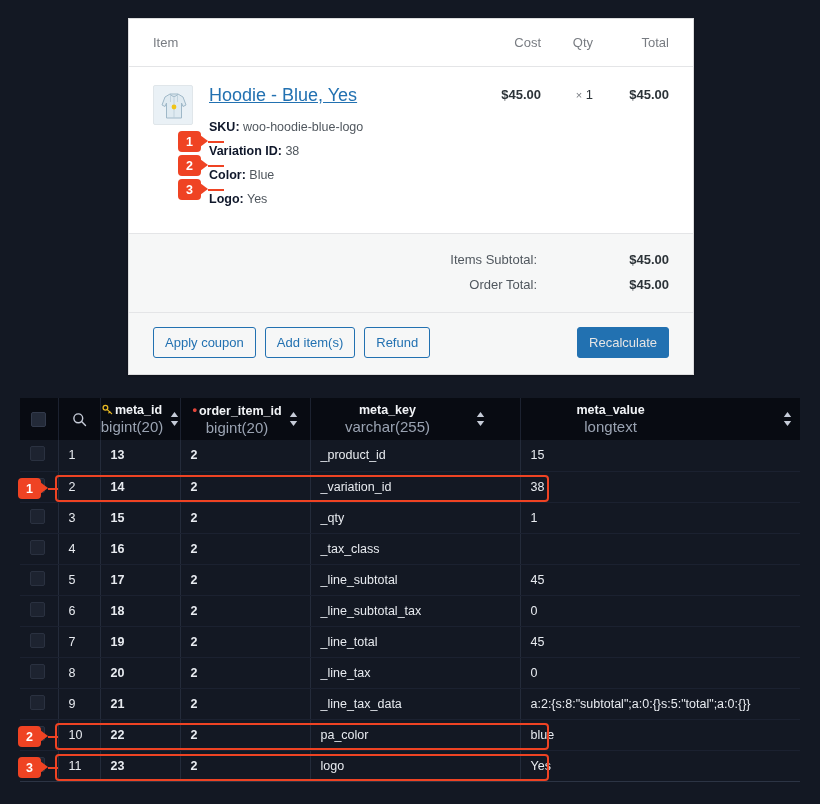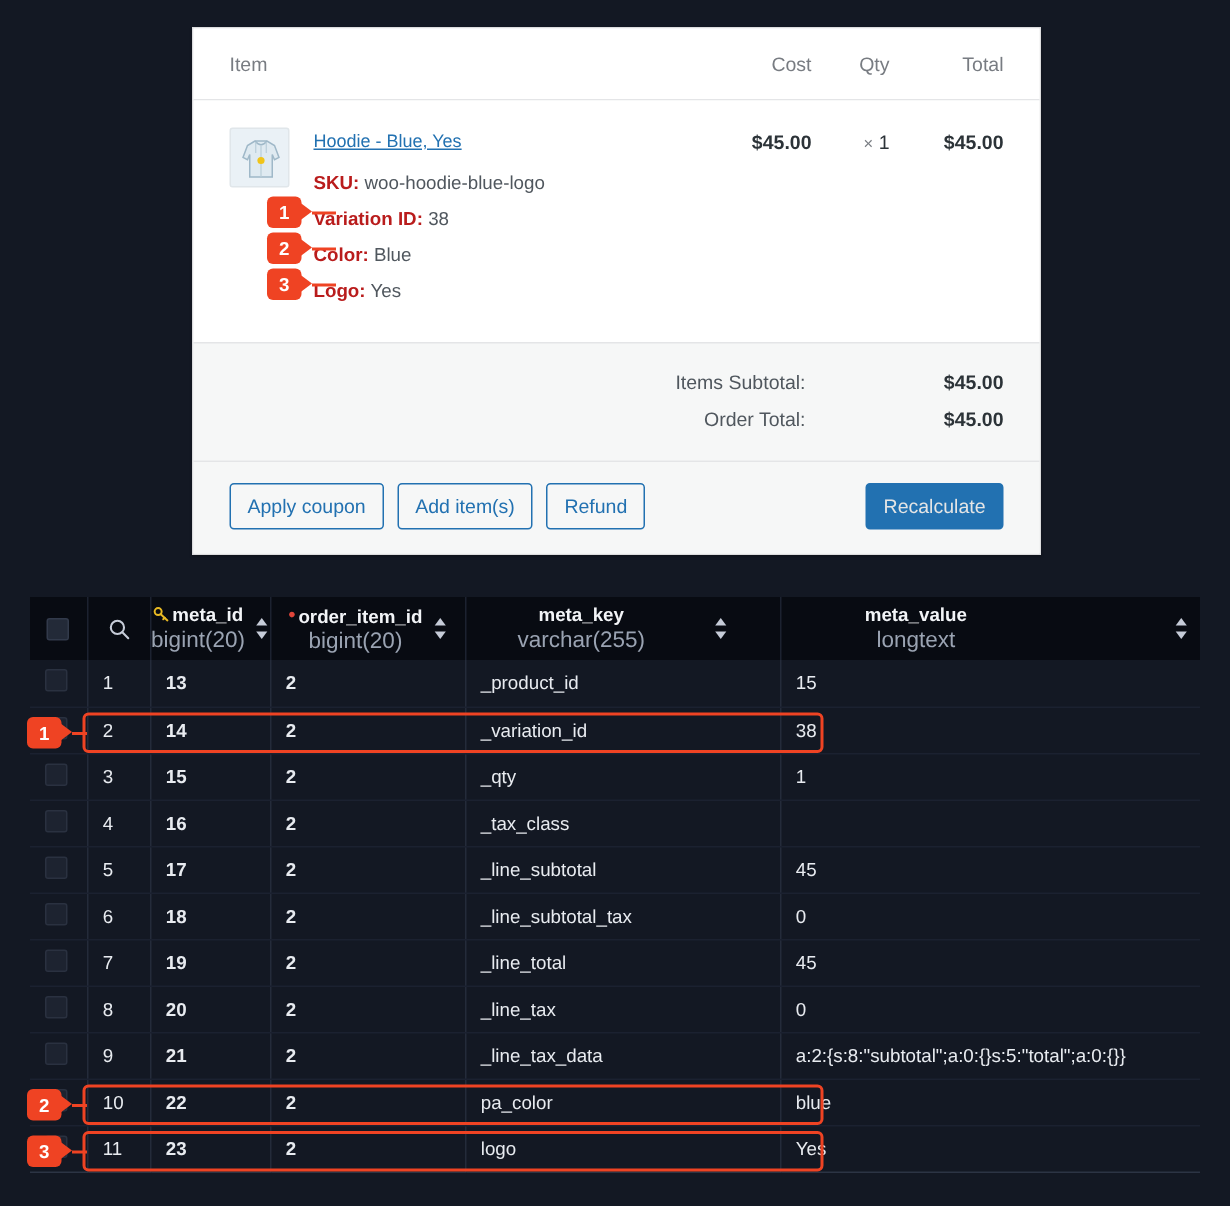--- a/index.html
+++ b/index.html
@@ -65,34 +65,34 @@
     flex: 0 0 40px;
     margin-right: 16px;
     position: relative;
     overflow: hidden;
   }
   .thumb svg { position: absolute; left: 7px; top: 5px; }
 
   .li-info { flex: 1 1 auto; min-width: 0; }
 
   .li-title {
-    font-size: 12px;
+    font-size: 18px;
     color: #2271b1;
     text-decoration: underline;
     display: inline-block;
     margin-bottom: 9px;
     cursor: pointer;
   }
   .li-meta {
     font-size: 12.5px;
     color: #50575e;
     line-height: 24px;
     white-space: nowrap;
   }
-  .li-meta b { color: #b91c1c; font-weight: 700; }
+  .li-meta b { color: #0f172a; font-weight: 700; }
   .li-meta .mval { color: #50575e; }
 
   .li-cost  { width: 62px; text-align: right; font-size: 13px; color: #2c3338; font-weight: 700; padding-top: 2px;}
   .li-qty   { width: 52px; text-align: right; font-size: 13px; color: #2c3338; padding-top: 2px;}
   .li-qty .x { color: #787c82; font-size: 11px; }
   .li-total { width: 76px; text-align: right; font-size: 13px; color: #2c3338; font-weight: 700; padding-top: 2px;}
 
   
   .totals-area {
     background: #f6f7f7;

